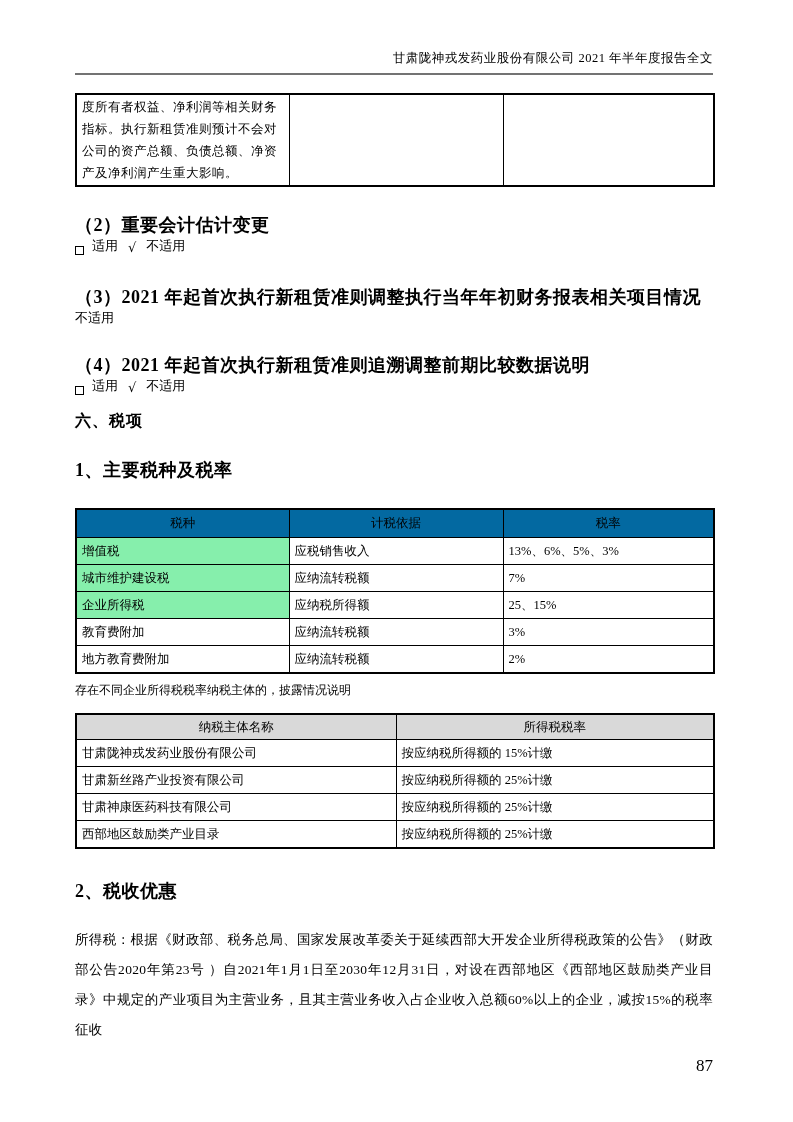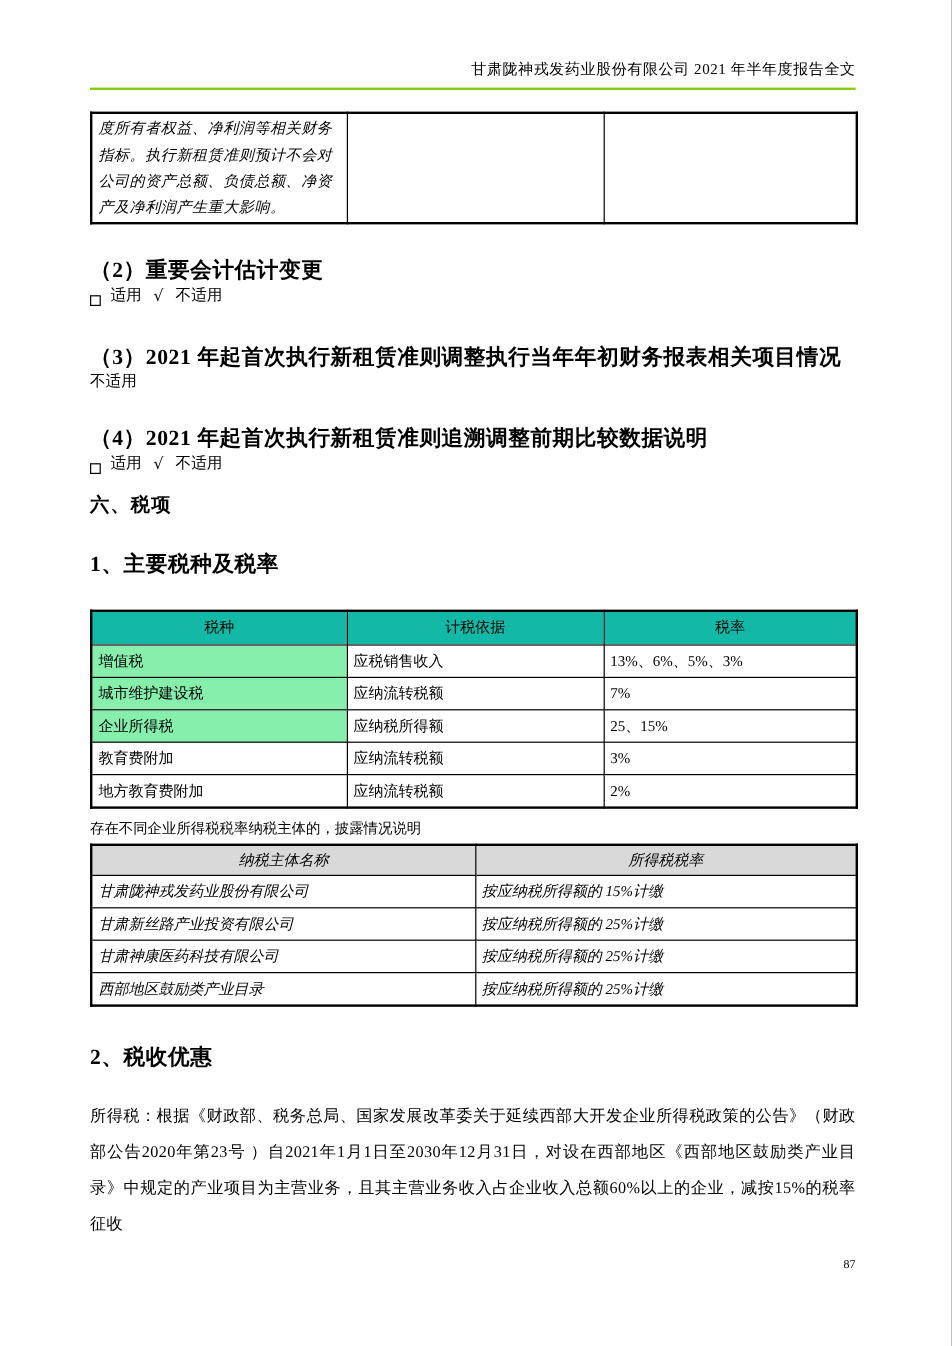--- a/index.html
+++ b/index.html
@@ -11,71 +11,71 @@
     font-family:"Liberation Serif","DejaVu Serif",serif;
     box-sizing:border-box;
     padding:50px 80px 0 75px;
     overflow:hidden;
   }
   .doc-header{
     text-align:right;
     font-size:12.5px;
     letter-spacing:0.5px;
     padding-bottom:6px;
-    border-bottom:2px solid #84cc16;
+    border-bottom:2px solid #737373;
   }
   table{
     border-collapse:collapse;
     width:638px;
     table-layout:fixed;
     font-size:12.5px;
   }
   table, .bordered{border:2px solid #000;}
   td,th{
     border:1px solid #000;
     padding:1px 5px;
     font-weight:normal;
     overflow:hidden;
   }
   .carryover-table{margin-top:18px;}
-  .carryover-table td{vertical-align:top;line-height:22px;font-size:12.5px;font-style:italic;}
+  .carryover-table td{vertical-align:top;line-height:22px;font-size:12.5px;}
   .carryover-table td.txt{letter-spacing:0.5px;}
   .h-sub{font-size:18px;font-weight:bold;letter-spacing:0.5px;margin:0;}
   .h-big{font-size:16px;font-weight:bold;letter-spacing:1px;margin:0;}
   .mt-xl{margin-top:30px;}
   .mt-lg{margin-top:26px;}
   .mt-md{margin-top:22px;}
   .mt-sm{margin-top:16px;}
   .plain{font-size:13px;margin:0;}
   .chk-line{font-size:13px;margin:0;display:flex;align-items:flex-end;}
   .chk-box{
     display:inline-block;width:7px;height:7px;
     border:1px solid #000;margin-right:8px;flex:0 0 auto;
   }
   .chk-word{margin-right:10px;}
   .chk-mark{margin-right:10px;font-family:"DejaVu Sans",sans-serif;}
   .tax-table{margin-top:26px;}
-  .tax-table th{height:25px;background:#14b8a6;text-align:center;}
+  .tax-table th{height:25px;background:#0369a1;text-align:center;}
   .tax-table td{height:24px;}
   td.shaded{background:#86efac;}
   .note-line{font-size:12px;margin:8px 0 0 0;}
-  .entity-table{margin-top:4px;font-style:italic;}
+  .entity-table{margin-top:14px;}
   .entity-table th{height:22px;background:#d9d9d9;text-align:center;}
   .entity-table td{height:24px;}
   .body-par{
     font-size:13.5px;
     line-height:30px;
     text-align:justify;
     letter-spacing:0.3px;
     margin:22px 0 0 0;
   }
   .page-number{
     position:absolute;
-    right:80px;bottom:62px;
-    font-size:10px;
+    right:80px;bottom:46px;
+    font-size:17px;
   }
 </style>
 </head>
 <body>
 
 <div class="page">
 
   <div class="doc-header">甘肃陇神戎发药业股份有限公司 2021 年半年度报告全文</div>
 
   <table class="carryover-table">

